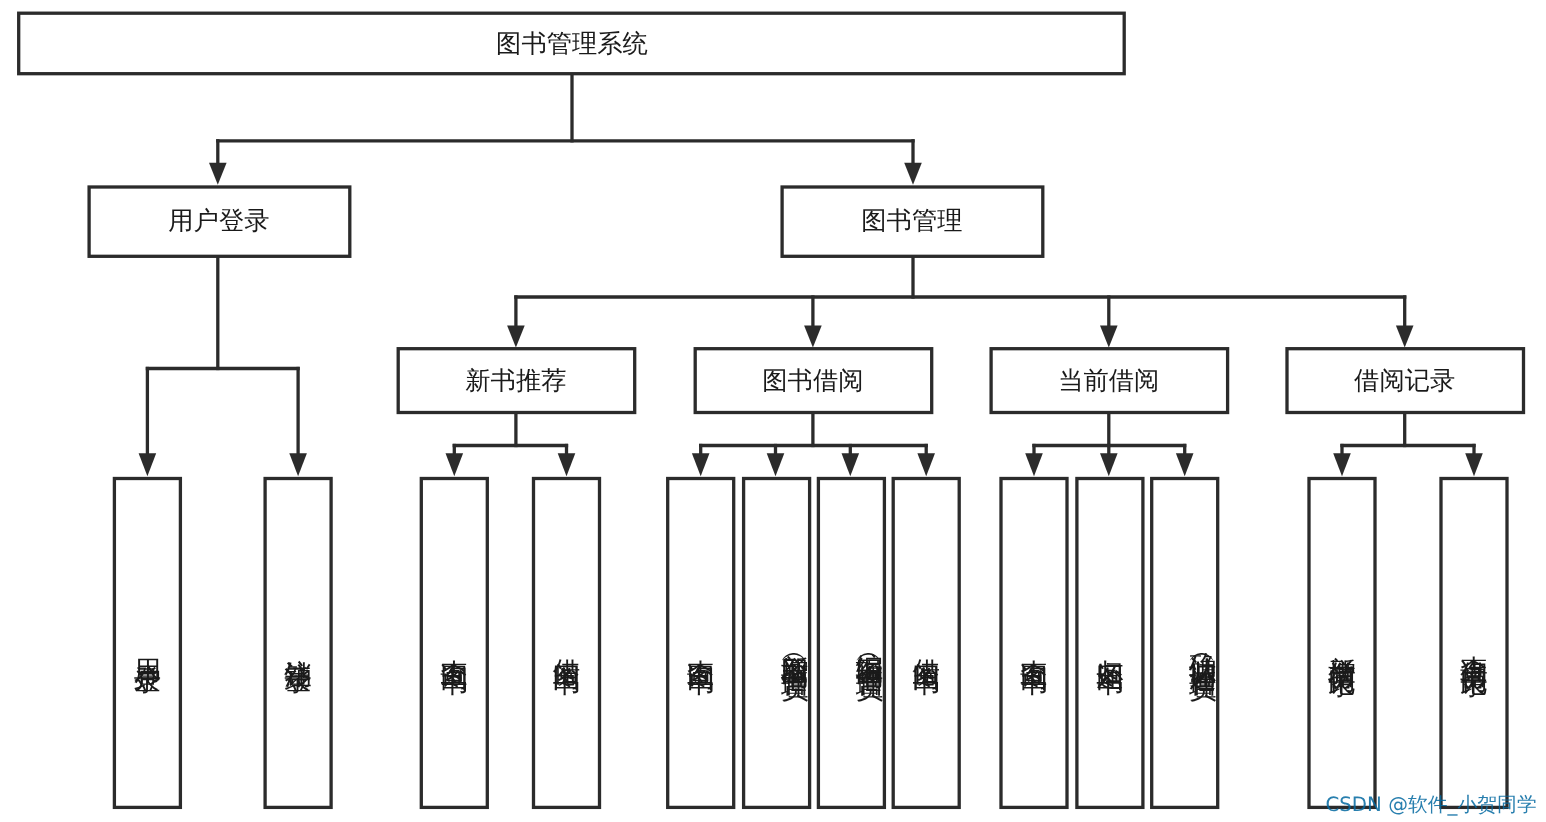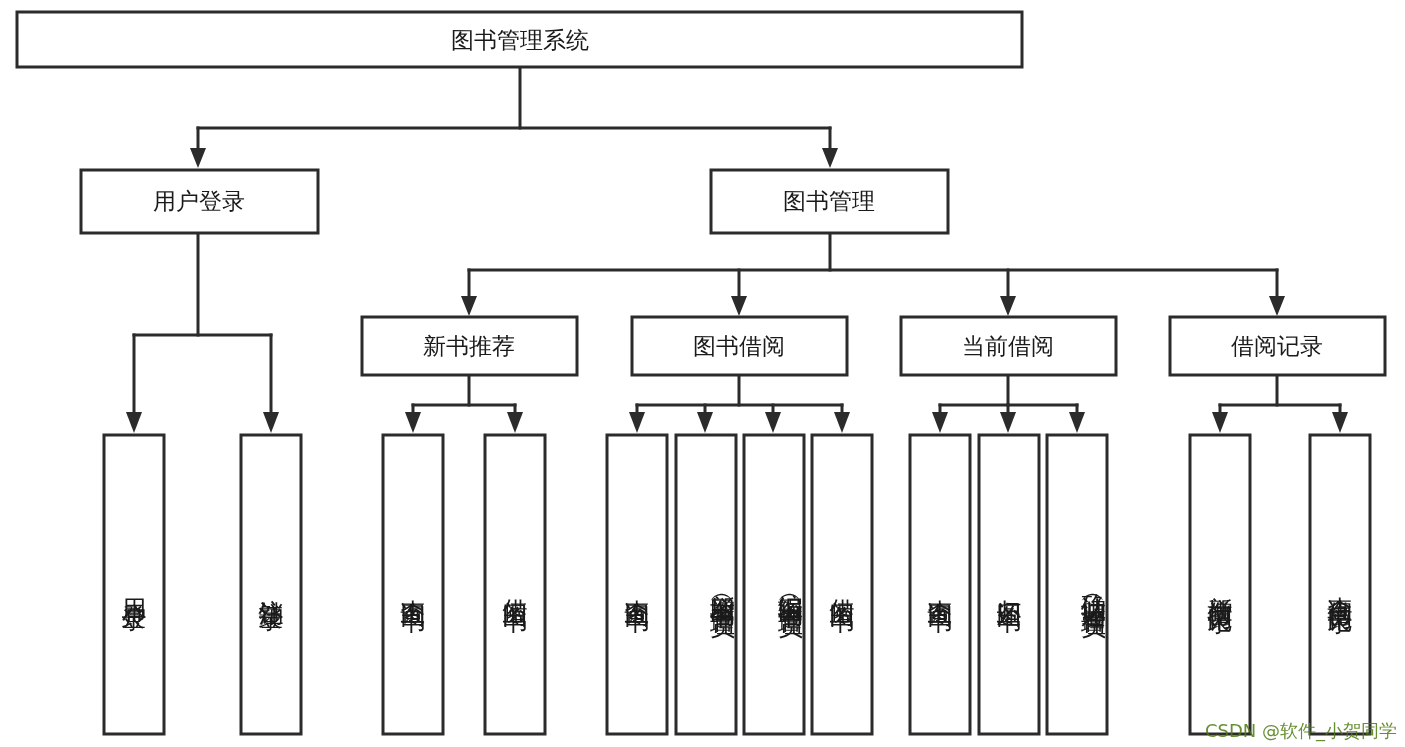--- a/index.html
+++ b/index.html
@@ -61,21 +61,21 @@
     white-space: nowrap;
     text-align: center;
     pointer-events: none;
   }
   #watermark {
     position: absolute;
     right: 8px;
     bottom: 4px;
     font-family: "DejaVu Sans", "Liberation Sans", sans-serif;
     font-size: 18px;
-    color: #4d7c0f;
+    color: #0369a1;
     white-space: nowrap;
     opacity: 0.85;
   }
 </style>
 </head>
 <body>
 
 <div id="diagram-root">
 
   <svg id="tree-svg" viewBox="0 0 1405 747">

